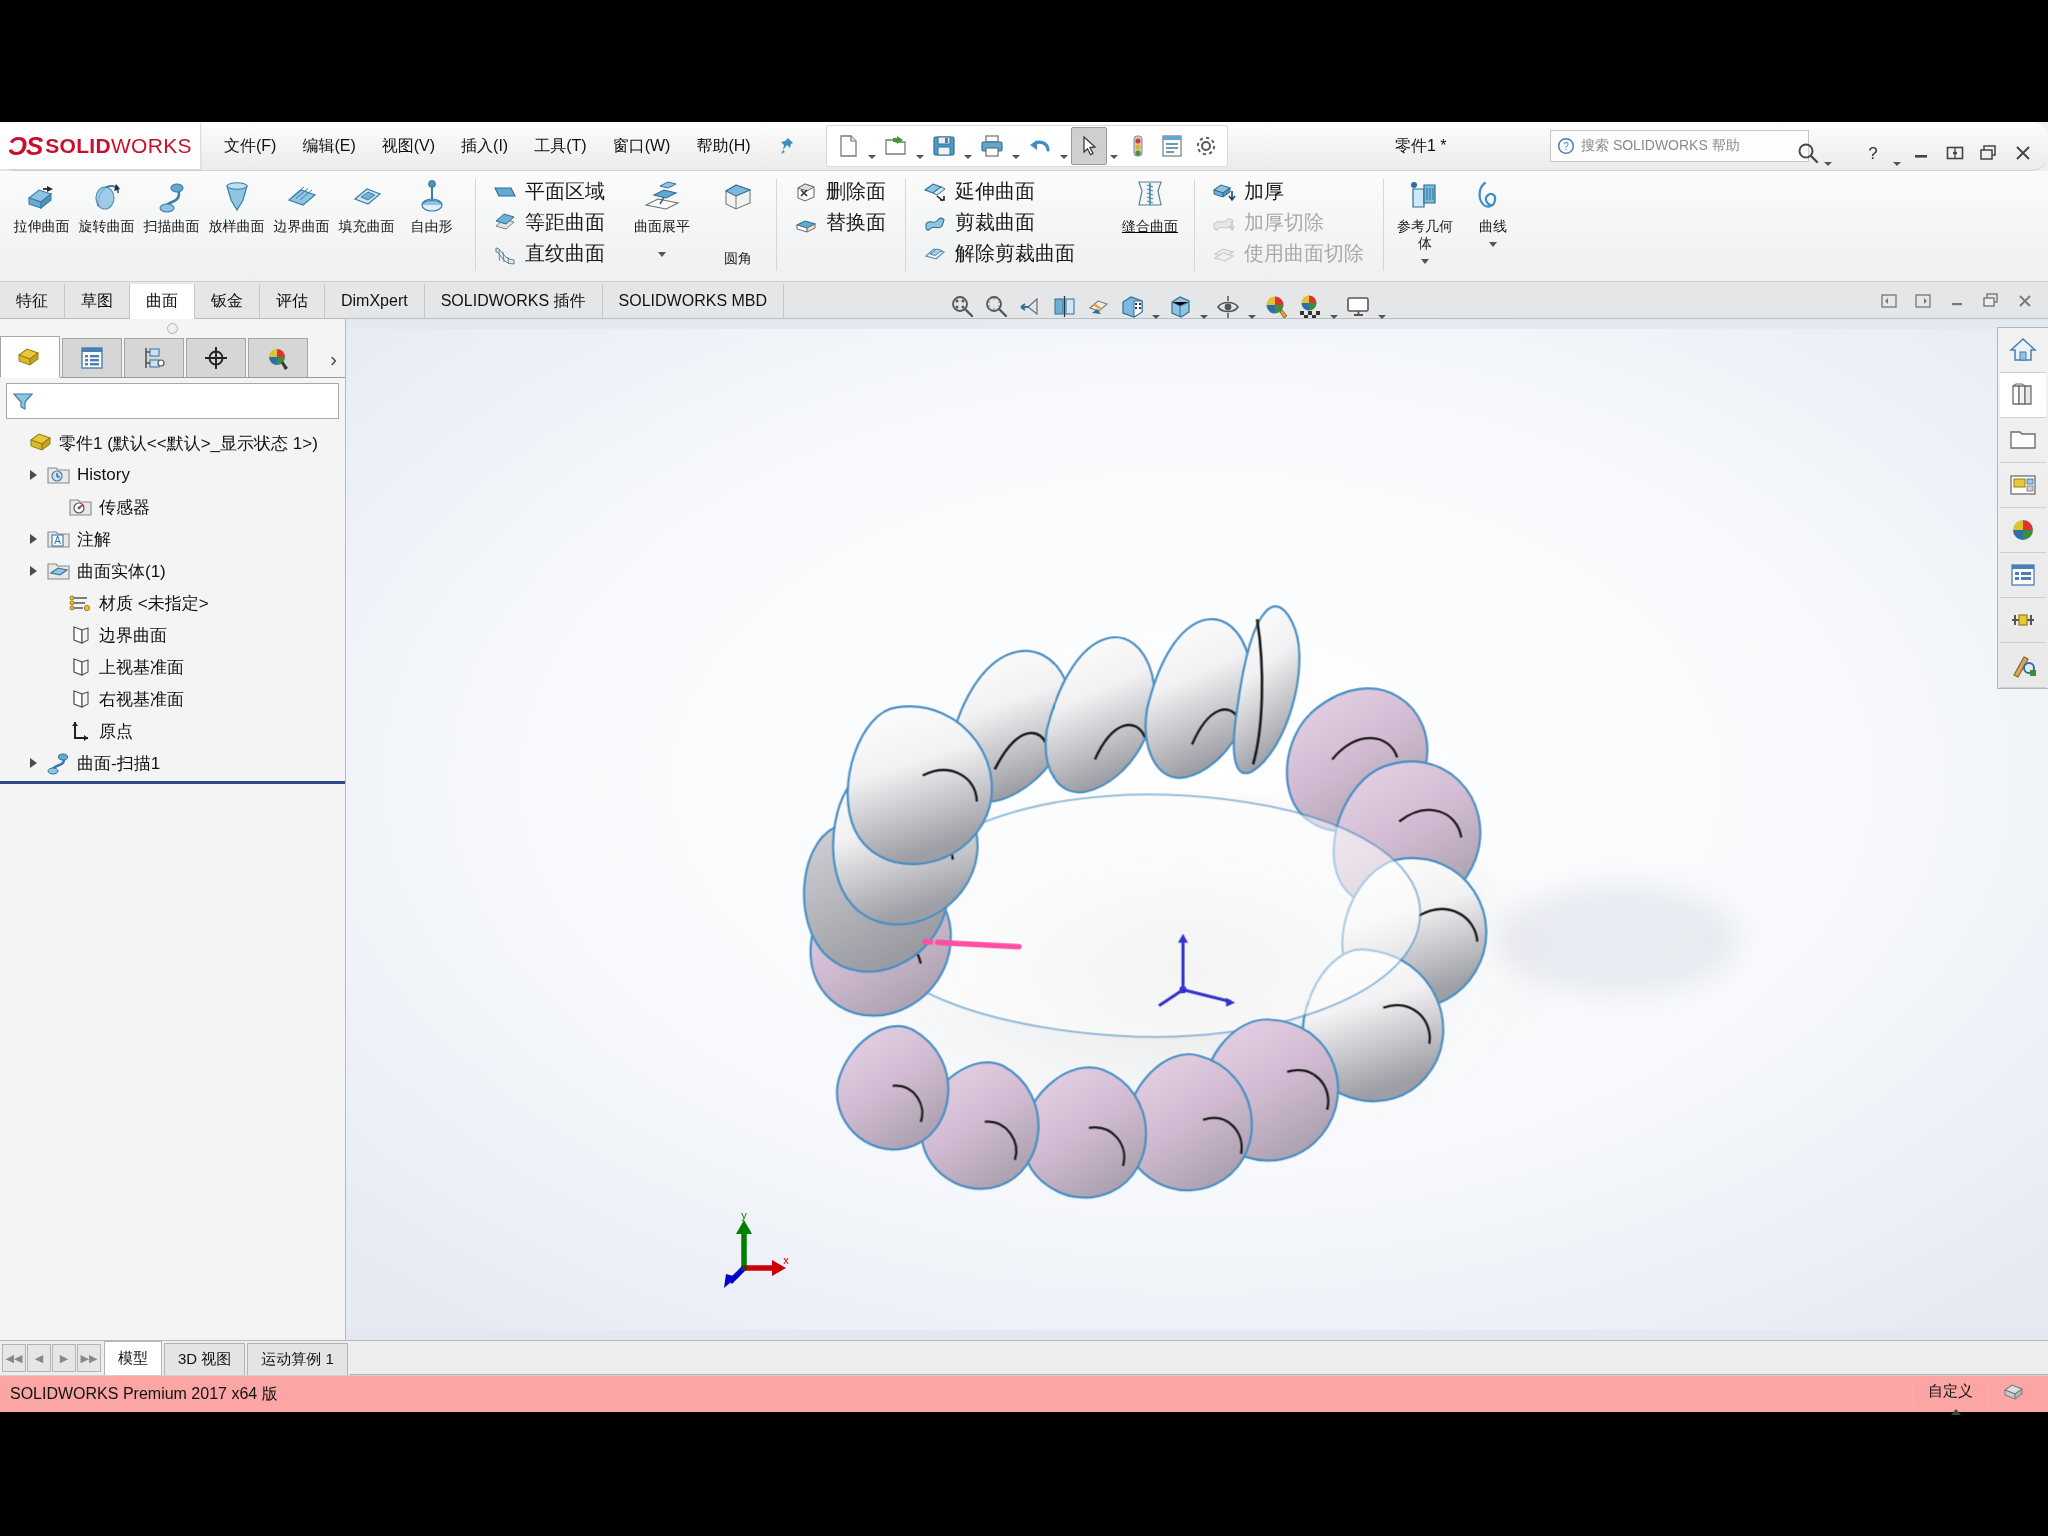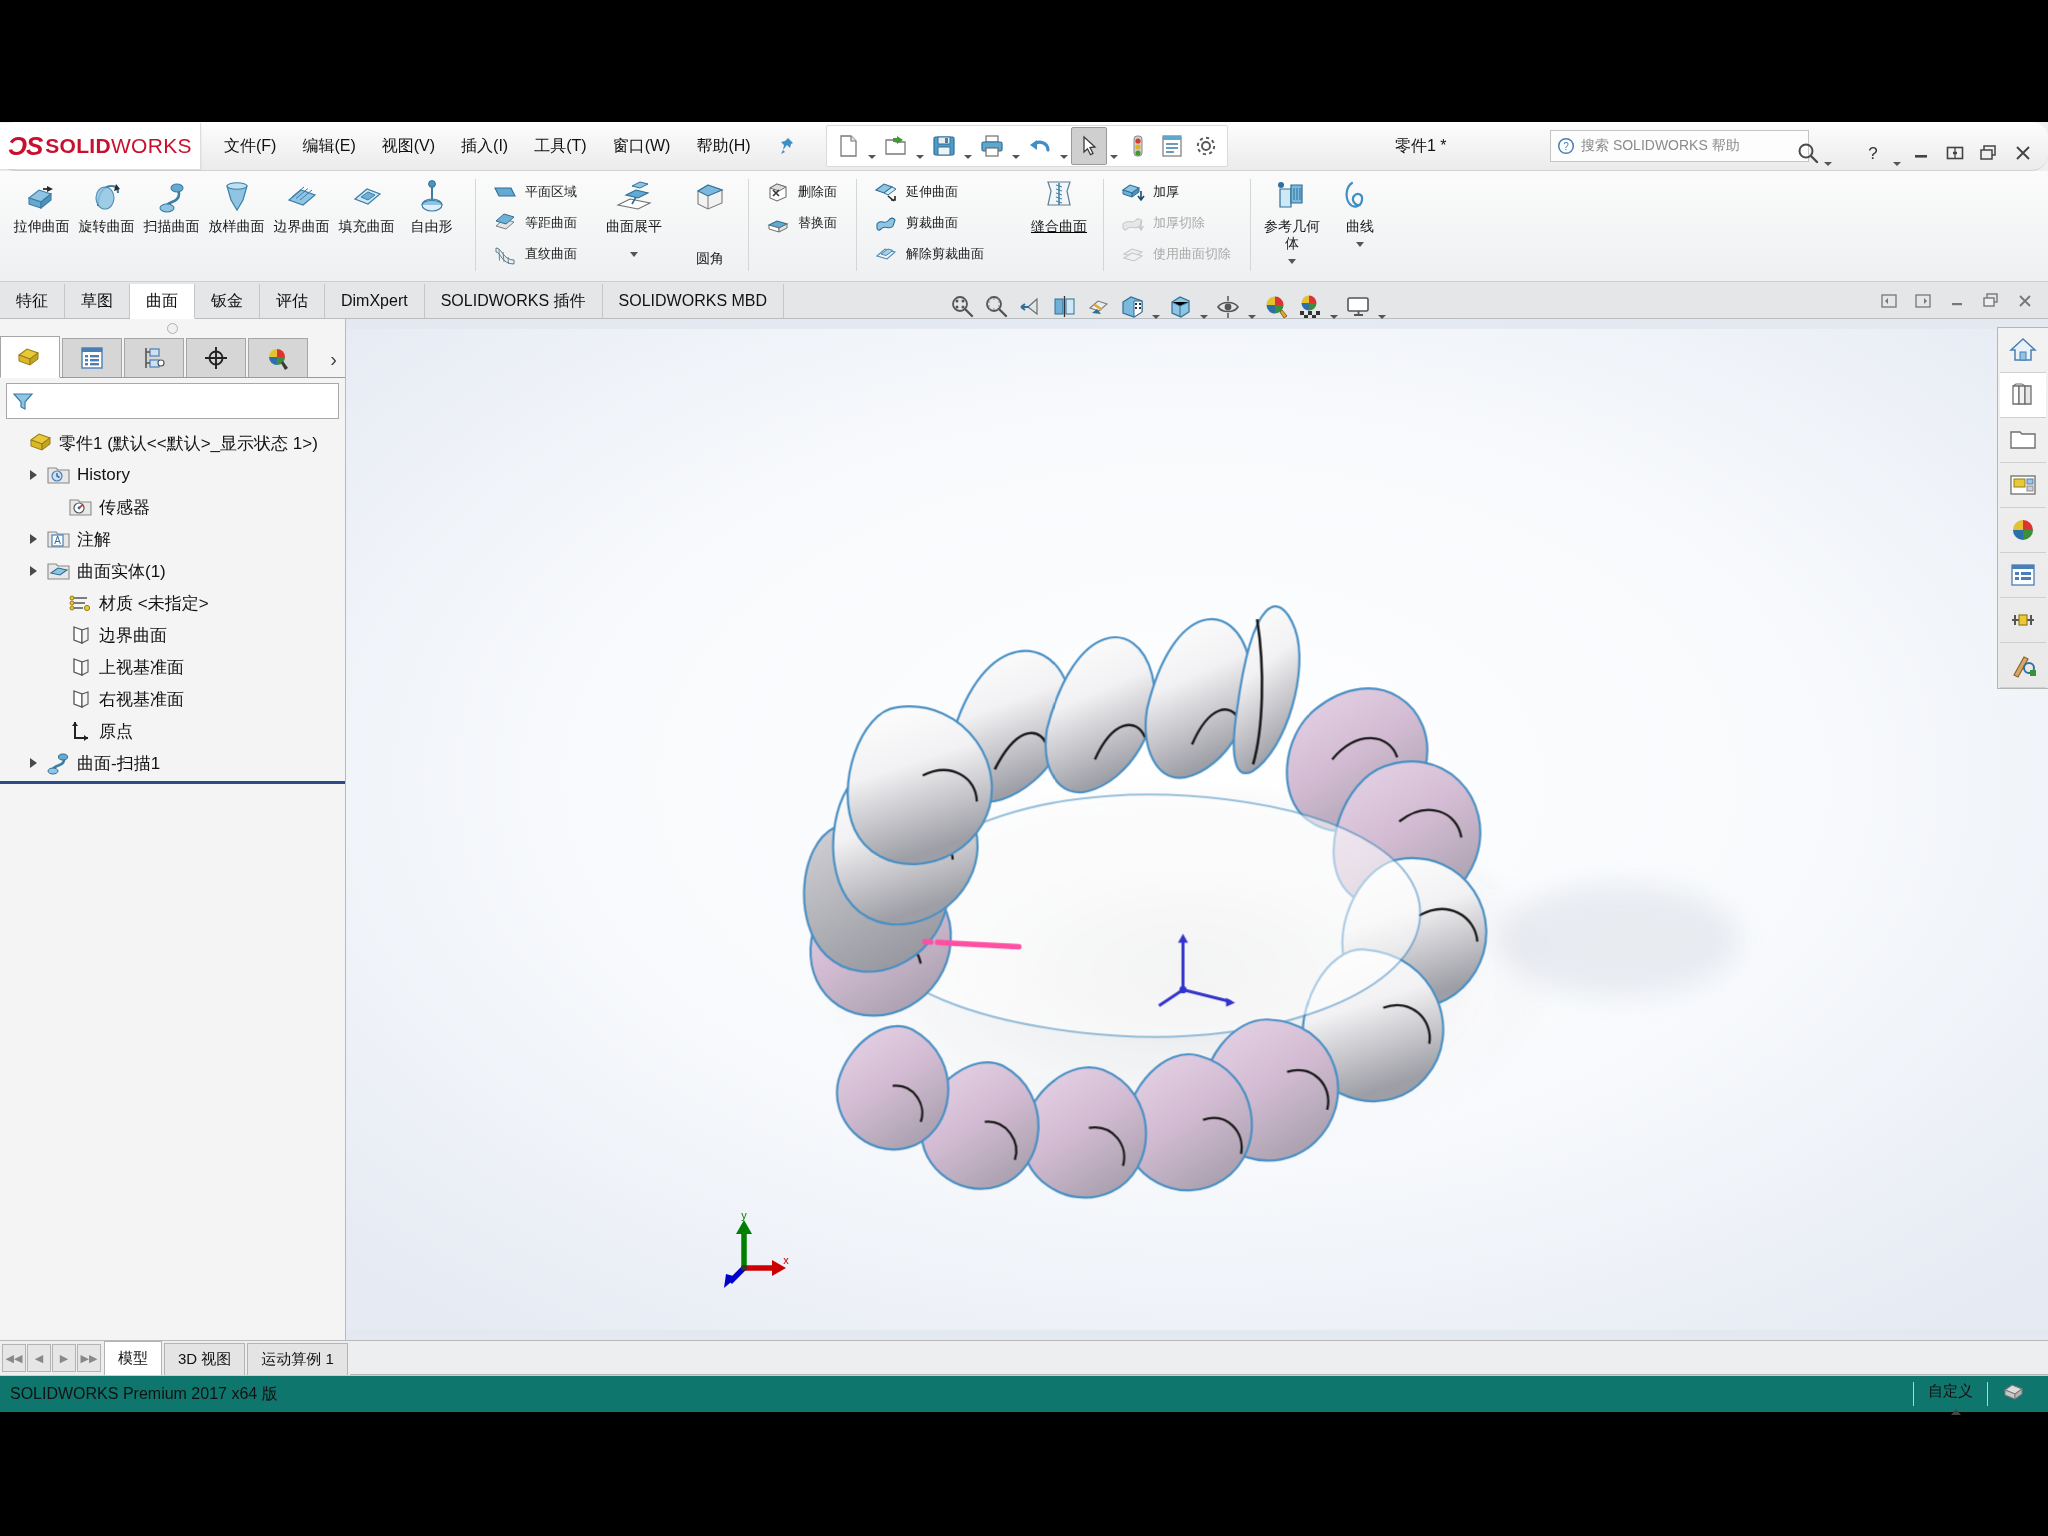--- a/index.html
+++ b/index.html
@@ -79,21 +79,21 @@
   .bigbtn .lbl{
     font-size:14px;color:#1a1a1a;text-align:center;line-height:17px;margin-top:1px;
     width:62px;word-break:break-all;
   }
   .stack{display:flex;flex-direction:column;padding-top:3px;}
   .smallbtn{
     display:flex;align-items:center;height:31px;padding:0 8px 0 3px;cursor:default;border-radius:2px;
     white-space:nowrap;
   }
   .smallbtn .ico{width:30px;display:flex;align-items:center;justify-content:center;}
-  .smallbtn .lbl{font-size:13px;color:#1a1a1a;margin-left:5px;}
+  .smallbtn .lbl{font-size:20px;color:#1a1a1a;margin-left:5px;}
   .smallbtn.dis .lbl{color:#a9a9a9;}
   .smallbtn.dis .ico{opacity:.42;filter:grayscale(1);}
   .dropmark{
     width:100%;height:14px;display:flex;align-items:center;justify-content:center;cursor:default;
   }
   .dropmark:after{content:"";border-left:4px solid transparent;border-right:4px solid transparent;border-top:5px solid #555;}
   .vstack{display:flex;flex-direction:column;align-items:center;justify-content:flex-start;}
 
   
   .tabbar{
@@ -159,21 +159,21 @@
   }
   .navbtns{display:flex;align-items:center;padding:0 2px;}
   .navb{width:22px;height:26px;display:flex;align-items:center;justify-content:center;border:1px solid #b4b4b4;background:#e6e6e6;margin-right:1px;font-size:11px;color:#888;}
   .dtab{
     display:flex;align-items:center;padding:0 13px;font-size:15px;color:#111;
     border:1px solid #b4b4b4;border-bottom:none;background:#e4e4e4;margin-right:2px;margin-top:2px;cursor:default;white-space:nowrap;
   }
   .dtab.active{background:#fff;border-bottom:1px solid #fff;margin-bottom:-1px;margin-top:0;}
   .dtabrest{flex:1;border-bottom:1px solid #b4b4b4;}
   .statusbar{
-    height:36px;min-height:36px;background:#0f766e;border-top:1px solid #cfcfcf;
+    height:36px;min-height:36px;background:#fca5a5;border-top:1px solid #cfcfcf;
     display:flex;align-items:center;padding:0 10px;position:relative;
   }
   .statustext{font-size:16px;color:#111;}
   .statusright{position:absolute;right:8px;display:flex;align-items:center;}
   .statusright .seg{font-size:15px;color:#111;padding:0 14px;border-left:1px solid #cacaca;display:flex;align-items:center;height:24px;flex-direction:column;}
   .upcaret{margin-left:10px;}
   .upcaret:after{content:"";display:inline-block;border-left:5px solid transparent;border-right:5px solid transparent;border-bottom:6px solid #444;}
   svg{display:block;}
 </style>
 </head>

